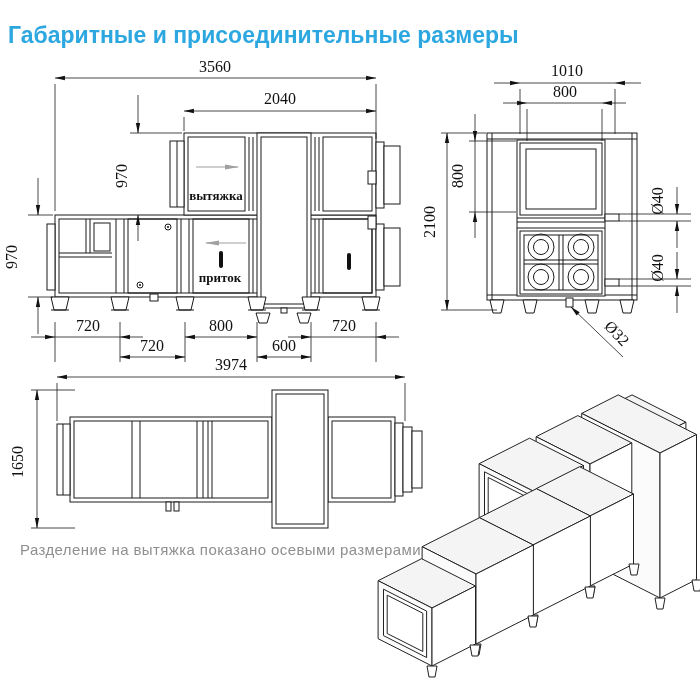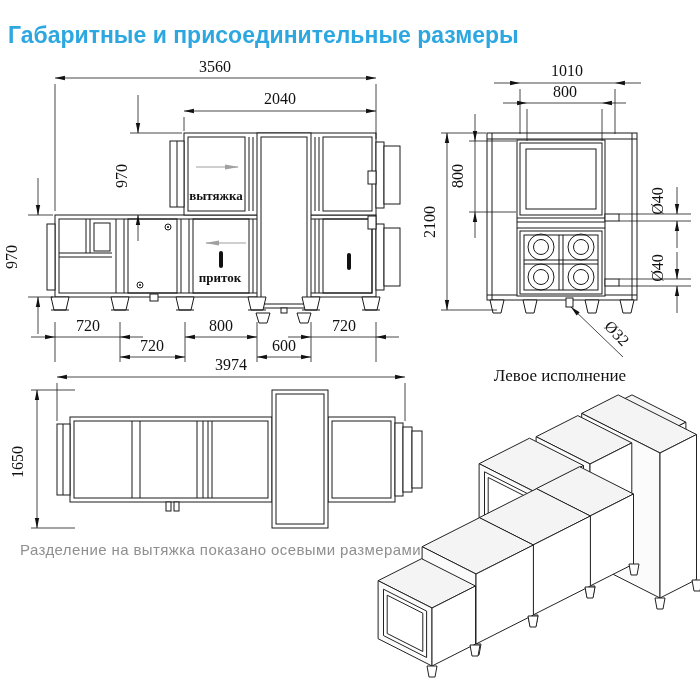--- a/index.html
+++ b/index.html
@@ -238,15 +238,14 @@
         <polygon points="432.0,608.0 475.5,586.0 421.6,558.7 378.1,580.7" fill="#f4f4f4" stroke="#222" stroke-width="1" stroke-linejoin="round"></polygon>
         <polygon points="432.0,666.0 378.1,638.7 378.1,580.7 432.0,608.0" fill="#fbfbfb" stroke="#222" stroke-width="1" stroke-linejoin="round"></polygon>
         <polygon points="432.0,666.0 475.5,644.0 475.5,586.0 432.0,608.0" fill="#ffffff" stroke="#222" stroke-width="1" stroke-linejoin="round"></polygon>
         <polygon points="426.6,657.5 383.5,635.6 383.5,589.2 426.6,611.1" fill="#fff" stroke="#222" stroke-width="1" stroke-linejoin="round"></polygon>
         <polygon points="422.8,651.5 387.2,633.5 387.2,595.2 422.8,613.2" fill="#fff" stroke="#222" stroke-width="1" stroke-linejoin="round"></polygon>
         <polygon points="427.0,666.0 437.0,666.0 435.0,677.0 429.0,677.0" fill="#fff" stroke="#222" stroke-width="1" stroke-linejoin="round"></polygon>
         <polygon points="470.0,645.0 480.0,645.0 478.0,656.0 472.0,656.0" fill="#fff" stroke="#222" stroke-width="1" stroke-linejoin="round"></polygon>
       </g>
   </svg>
 
-  <div class="caption">Левое исполнение</div>
   <div class="note">Разделение на вытяжка показано осевыми размерами</div>
 </div>
 
 </body></html>

